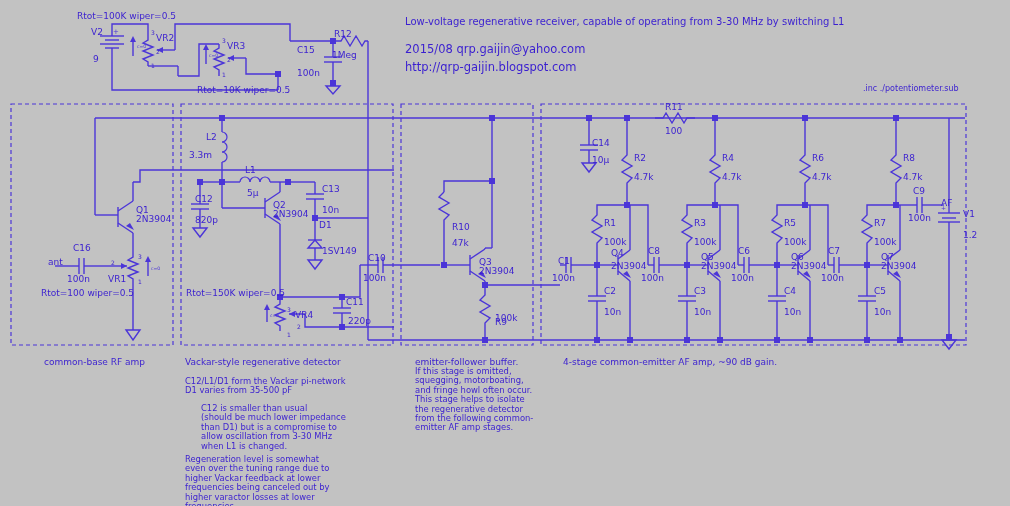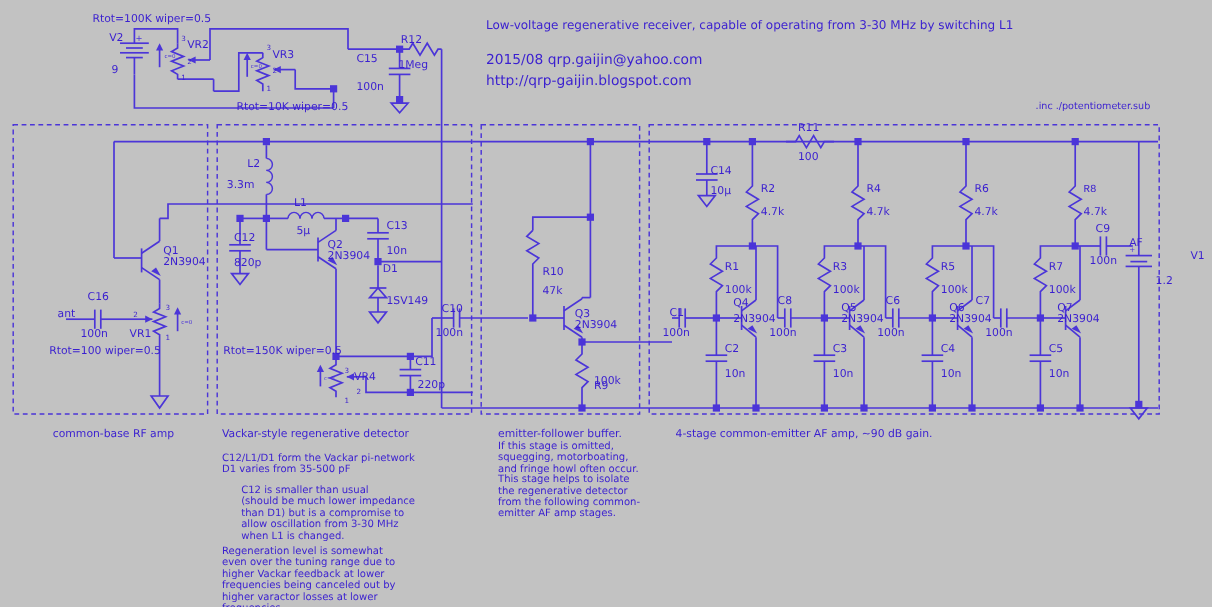--- a/index.html
+++ b/index.html
@@ -532,35 +532,35 @@
 <div class="lbl" style="left:812px;top:172px;">4.7k</div>
 <div class="lbl" style="left:784px;top:218px;">R5</div>
 <div class="lbl" style="left:784px;top:237px;">100k</div>
 <div class="lbl" style="left:738px;top:246px;">C6</div>
 <div class="lbl" style="left:731px;top:273px;">100n</div>
 <div class="lbl" style="left:784px;top:286px;">C4</div>
 <div class="lbl" style="left:784px;top:307px;">10n</div>
 <div class="lbl" style="left:791px;top:252px;">Q6</div>
 <div class="lbl" style="left:791px;top:261px;">2N3904</div>
 
-<div class="lbl" style="left:903px;top:153px;font-family:Liberation Mono, monospace;">R8</div>
+<div class="lbl" style="left:903px;top:153px;">R8</div>
 <div class="lbl" style="left:903px;top:172px;">4.7k</div>
 <div class="lbl" style="left:874px;top:218px;">R7</div>
 <div class="lbl" style="left:874px;top:237px;">100k</div>
-<div class="lbl" style="left:796px;top:246px;padding-left:17px;">C7</div>
+<div class="lbl" style="left:828px;top:246px;">C7</div>
 <div class="lbl" style="left:821px;top:273px;">100n</div>
 <div class="lbl" style="left:874px;top:286px;">C5</div>
 <div class="lbl" style="left:874px;top:307px;">10n</div>
 <div class="lbl" style="left:881px;top:252px;">Q7</div>
 <div class="lbl" style="left:881px;top:261px;">2N3904</div>
 
 <div class="lbl" style="left:913px;top:186px;">C9</div>
 <div class="lbl" style="left:908px;top:213px;">100n</div>
 <div class="lbl" style="left:941px;top:198px;">AF</div>
-<div class="lbl" style="left:963px;top:209px;margin-left:29px;">V1</div>
+<div class="lbl" style="left:963px;top:209px;">V1</div>
 <div class="lbl" style="left:963px;top:230px;">1.2</div>
 
 <div class="lbl" style="left:44px;top:357px;">common-base RF amp</div>
 <div class="lbl" style="left:185px;top:357px;">Vackar-style regenerative detector</div>
 <div class="lbl" style="left:415px;top:357px;">emitter-follower buffer.</div>
 <div class="lbl" style="left:563px;top:357px;">4-stage common-emitter AF amp, ~90 dB gain.</div>
 
 <div class="lbl note" style="left:185px;top:377px;">C12/L1/D1 form the Vackar pi-network
 D1 varies from 35-500 pF</div>
 <div class="lbl note" style="left:201px;top:404px;">C12 is smaller than usual

